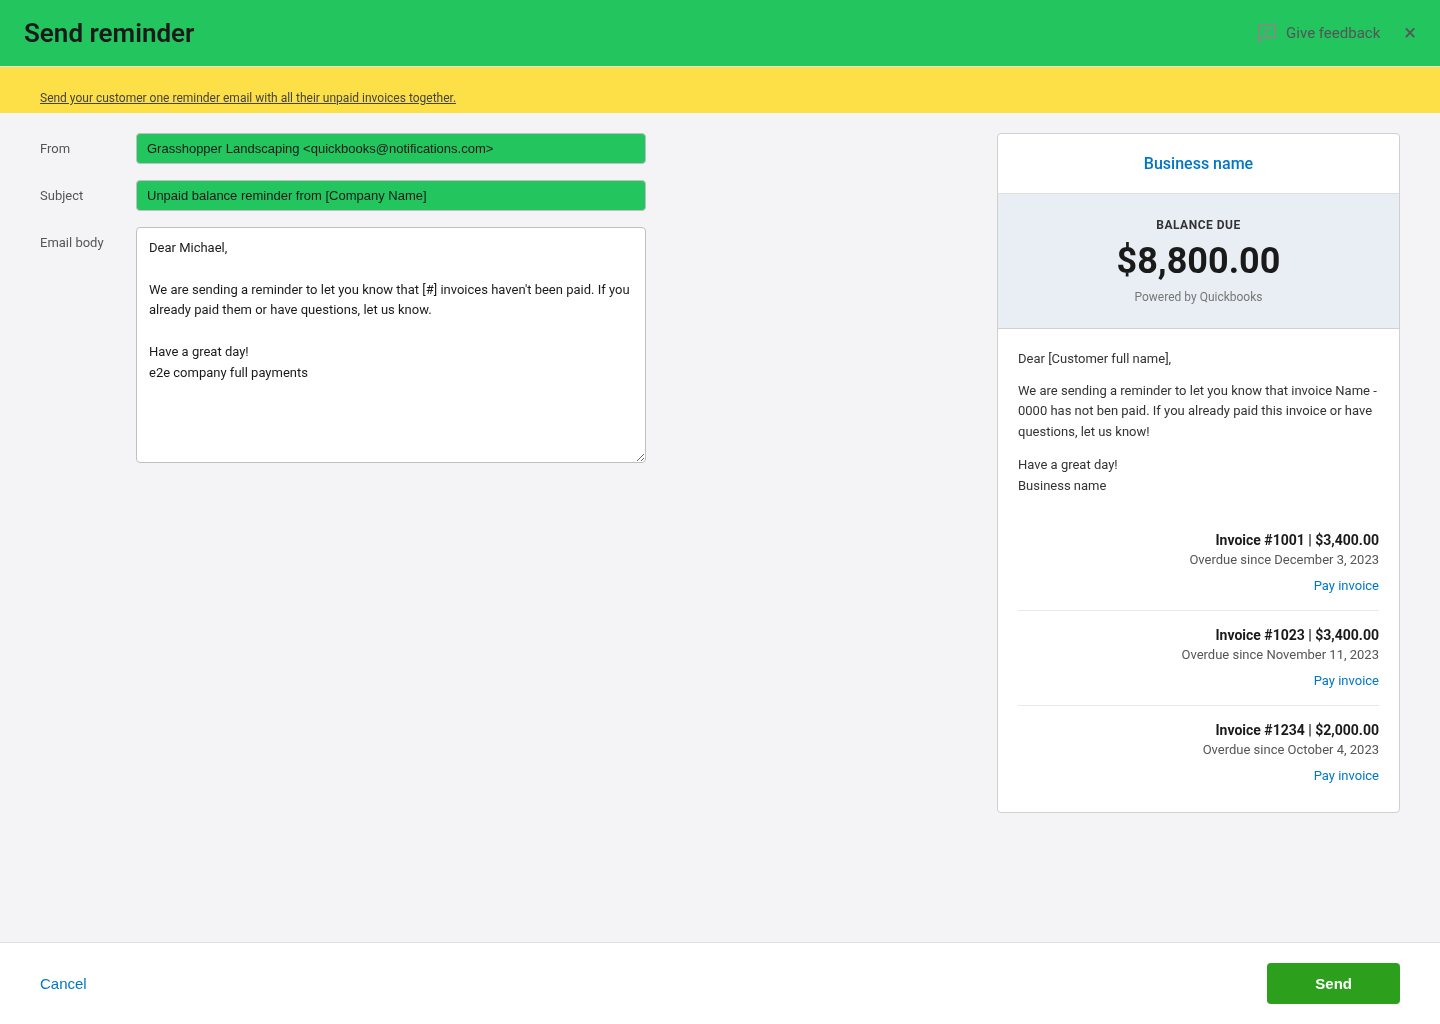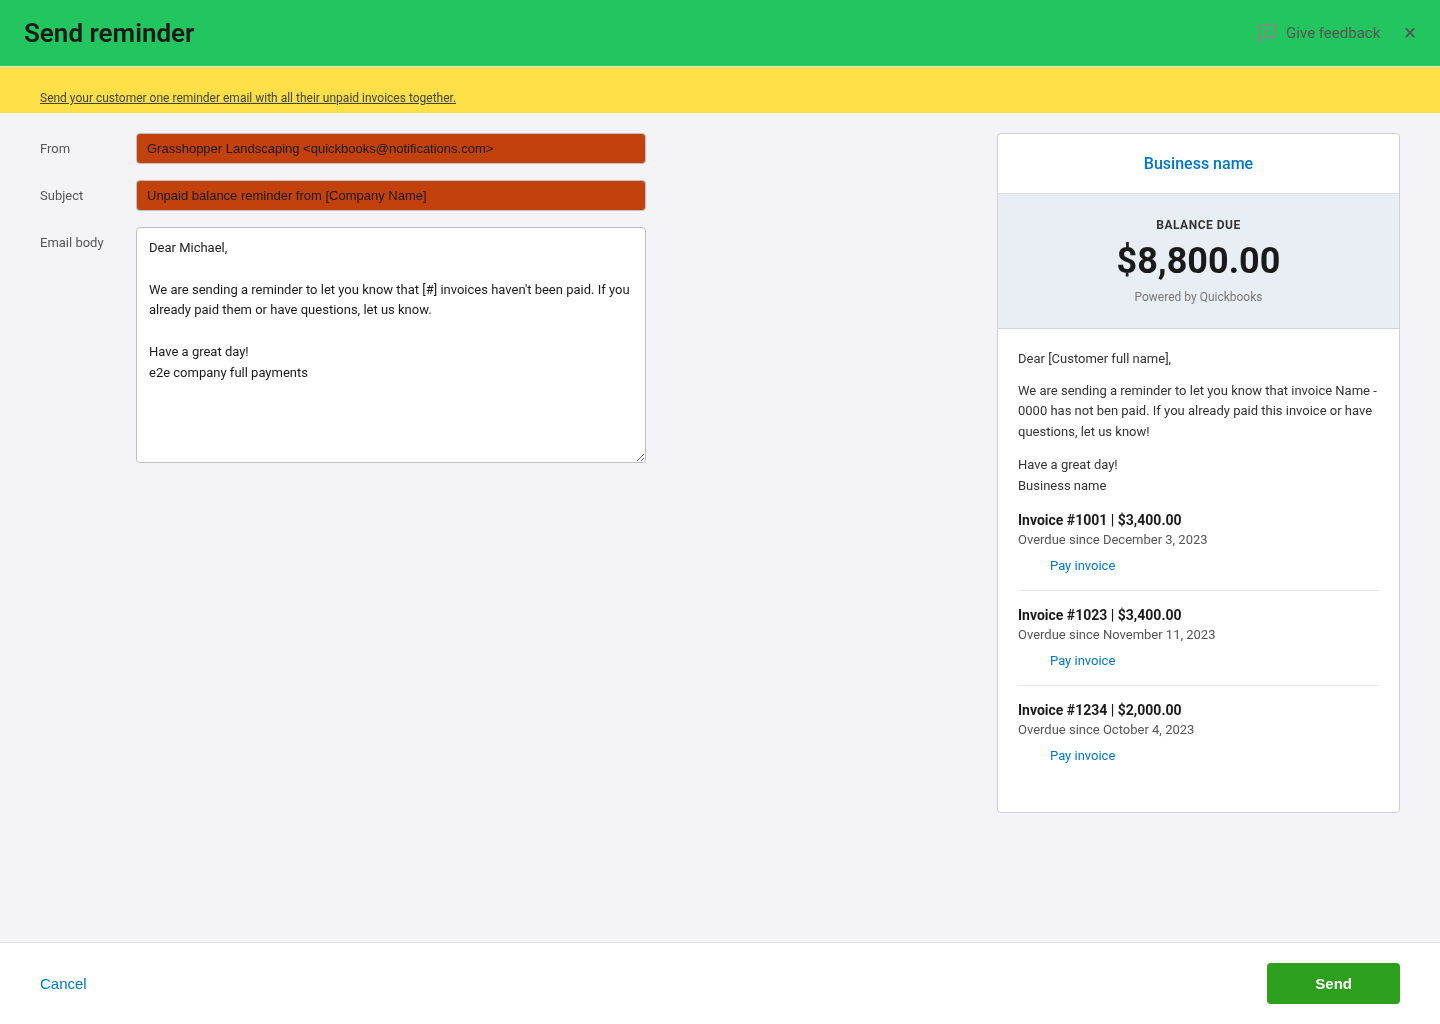--- a/index.html
+++ b/index.html
@@ -89,21 +89,21 @@
       padding-top: 8px;
       flex-shrink: 0;
     }
     .form-input {
       flex: 1;
       padding: 7px 10px;
       border: 1px solid #c0c0c0;
       border-radius: 4px;
       font-size: 13px;
       color: #1a1a1a;
-      background: #c2410c;
+      background: #22c55e;
       outline: none;
       max-width: 510px;
     }
 
     .to-label-container {
       display: flex;
       align-items: center;
       gap: 6px;
       min-width: 80px;
       padding-top: 8px;
@@ -229,25 +229,27 @@
     .preview-message {
       font-size: 13px;
       color: #333;
       margin-bottom: 12px;
       line-height: 1.6;
     }
     .preview-sign-off {
       font-size: 13px;
       color: #333;
       line-height: 1.6;
+      margin-bottom: 20px;
     }
 
     .invoice-item {
       padding: 16px 0;
       border-bottom: 1px solid #e8e8e8;
+      text-align: right;
     }
     .invoice-item:last-child {
       border-bottom: none;
     }
     .invoice-title {
       font-size: 14px;
       font-weight: 700;
       color: #1a1a1a;
       margin-bottom: 4px;
     }

